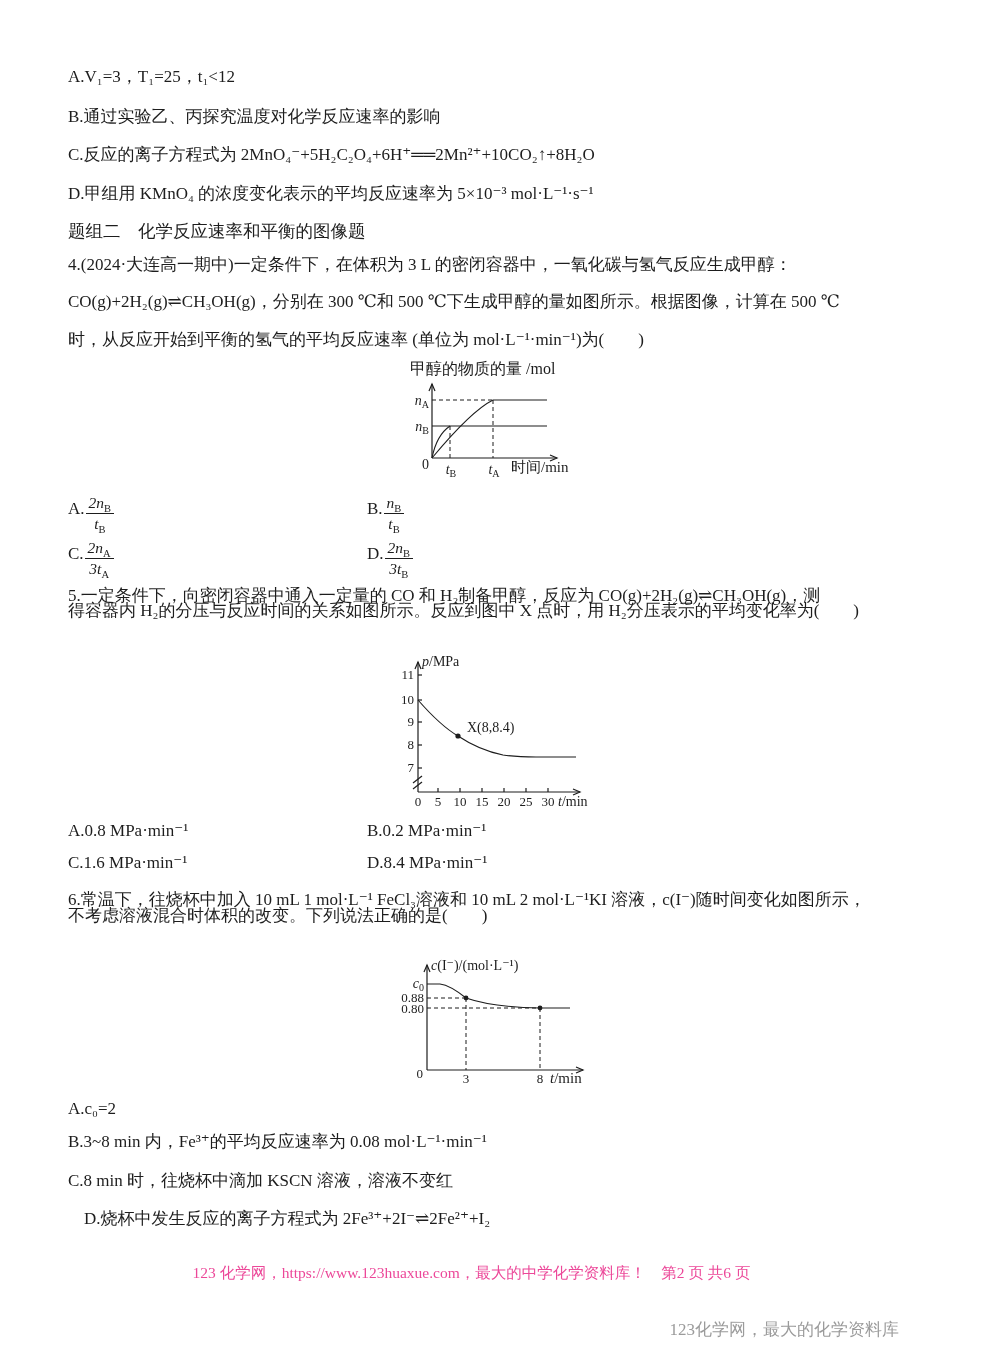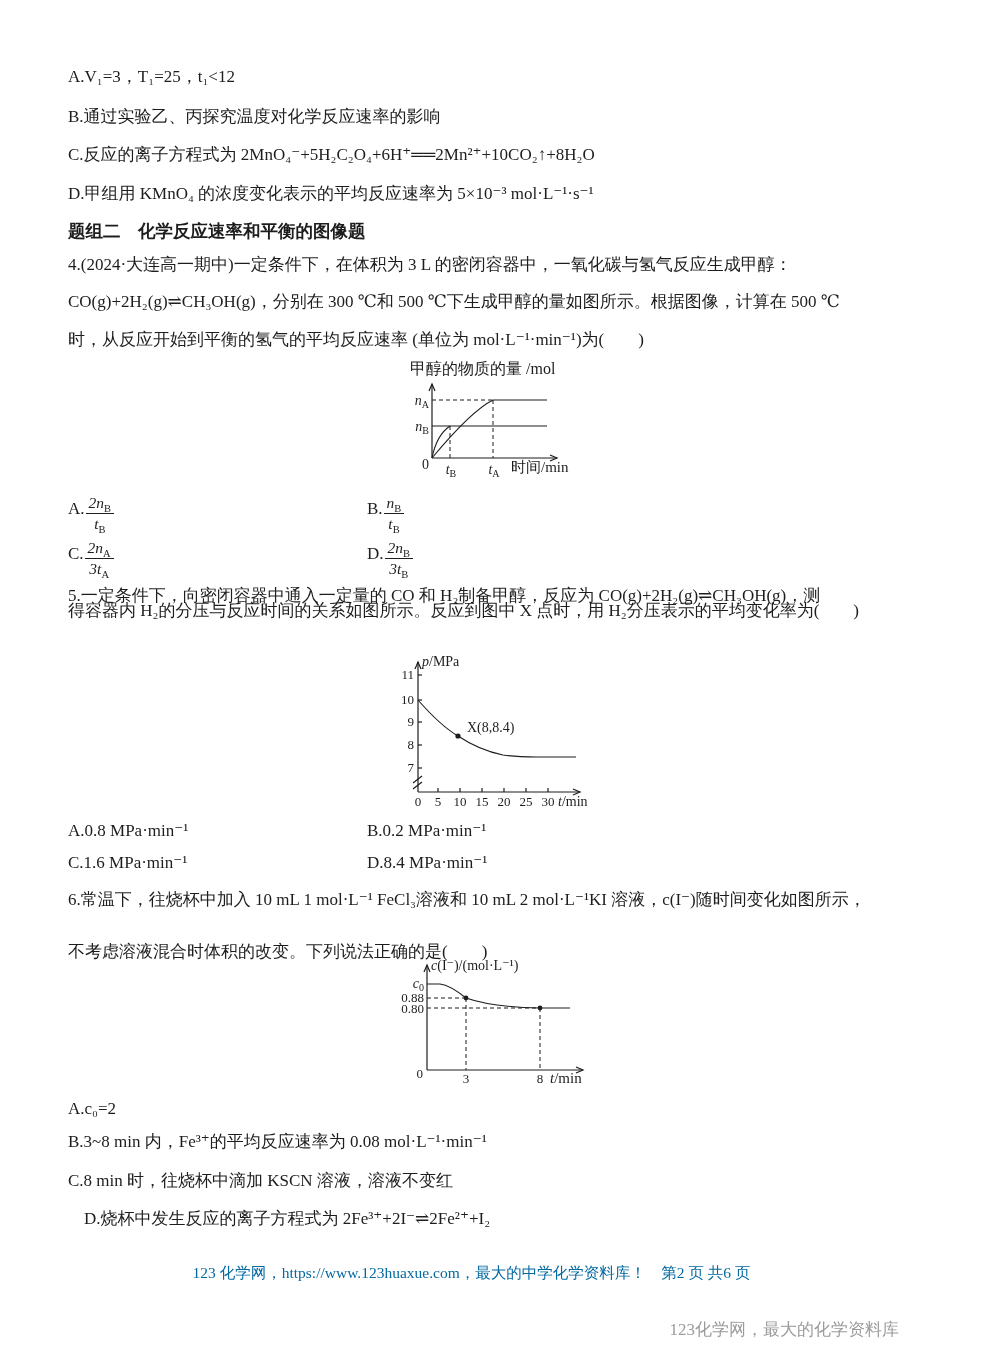--- a/index.html
+++ b/index.html
@@ -2,28 +2,28 @@
 <html><head>
 <meta charset="utf-8">
 <style>
   html,body{margin:0;padding:0;background:#fff;}
   .page{
     position:relative;width:909px;height:1347px;background:#ffffff;
     font-family:"Liberation Serif","DejaVu Serif",serif;color:#1d1d1d;
     overflow:hidden;
   }
   .line{position:absolute;font-size:17px;white-space:nowrap;line-height:1.25;}
-  .heading{font-size:17.5px;font-weight:bold;}
+  .heading{font-size:17.5px;}
   .opt-frac{position:absolute;display:flex;align-items:center;font-size:17px;}
   .frac{display:inline-flex;flex-direction:column;align-items:center;line-height:1;font-size:15.5px;margin-left:1px;margin-top:8px;}
   .fnum{border-bottom:1.2px solid #1d1d1d;padding:0 3px 2px;}
   .fden{padding-top:2px;}
   .it{font-style:italic;}
   .frac sub{font-size:10.5px;font-style:normal;vertical-align:sub;line-height:0;}
-  .footer{position:absolute;left:0;right:0;top:1263px;text-align:center;font-size:15.5px;color:#0369a1;padding-left:34px;}
+  .footer{position:absolute;left:0;right:0;top:1263px;text-align:center;font-size:15.5px;color:#ec4899;padding-left:34px;}
   .watermark{position:absolute;right:10px;top:1318px;font-size:17px;color:#9b9b9b;}
   svg{position:absolute;overflow:visible;}
   svg .ax{stroke:#1d1d1d;stroke-width:1.2;fill:none;}
   svg .cv{stroke:#1d1d1d;stroke-width:1.1;fill:none;}
   svg .dash{stroke:#1d1d1d;stroke-width:1;fill:none;stroke-dasharray:4 3;}
   svg text{fill:#1d1d1d;font-family:"Liberation Serif","DejaVu Serif",serif;}
   svg .ct{font-size:16px;}
   svg .cl{font-size:14px;}
   svg .tk{font-size:13px;}
   svg .xl{font-size:15px;}
@@ -144,21 +144,21 @@
     <circle cx="70" cy="86" r="2.6" fill="#1d1d1d"></circle>
     <text class="cl" x="79" y="82">X(8,8.4)</text>
   </svg>
 
   <div class="line" style="left:68px;top:820px">A.0.8 MPa·min⁻¹</div>
   <div class="line" style="left:367px;top:820px">B.0.2 MPa·min⁻¹</div>
   <div class="line" style="left:68px;top:852px">C.1.6 MPa·min⁻¹</div>
   <div class="line" style="left:367px;top:852px">D.8.4 MPa·min⁻¹</div>
 
   <div class="line" style="left:68px;top:889px">6.常温下，往烧杯中加入 10 mL 1 mol·L⁻¹ FeCl₃溶液和 10 mL 2 mol·L⁻¹KI 溶液，c(I⁻)随时间变化如图所示，</div>
-  <div class="line" style="left:68px;top:941px">不考虑溶液混合时体积的改变。下列说法正确的是(　　)</div>
+  <div class="line" style="left:68px;top:905px">不考虑溶液混合时体积的改变。下列说法正确的是(　　)</div>
 
   <svg style="left:398px;top:956px" width="205" height="134" viewBox="0 0 205 134">
 
     <line class="ax" x1="29" y1="114" x2="29" y2="9"></line>
     <path class="ax" d="M26,16 L29,9 L32,16"></path>
     <line class="ax" x1="29" y1="114" x2="185" y2="114"></line>
     <path class="ax" d="M178,111 L185,114 L178,117"></path>
 
     <line class="dash" x1="29" y1="42" x2="68" y2="42"></line>
     <line class="dash" x1="29" y1="52" x2="142" y2="52"></line>

